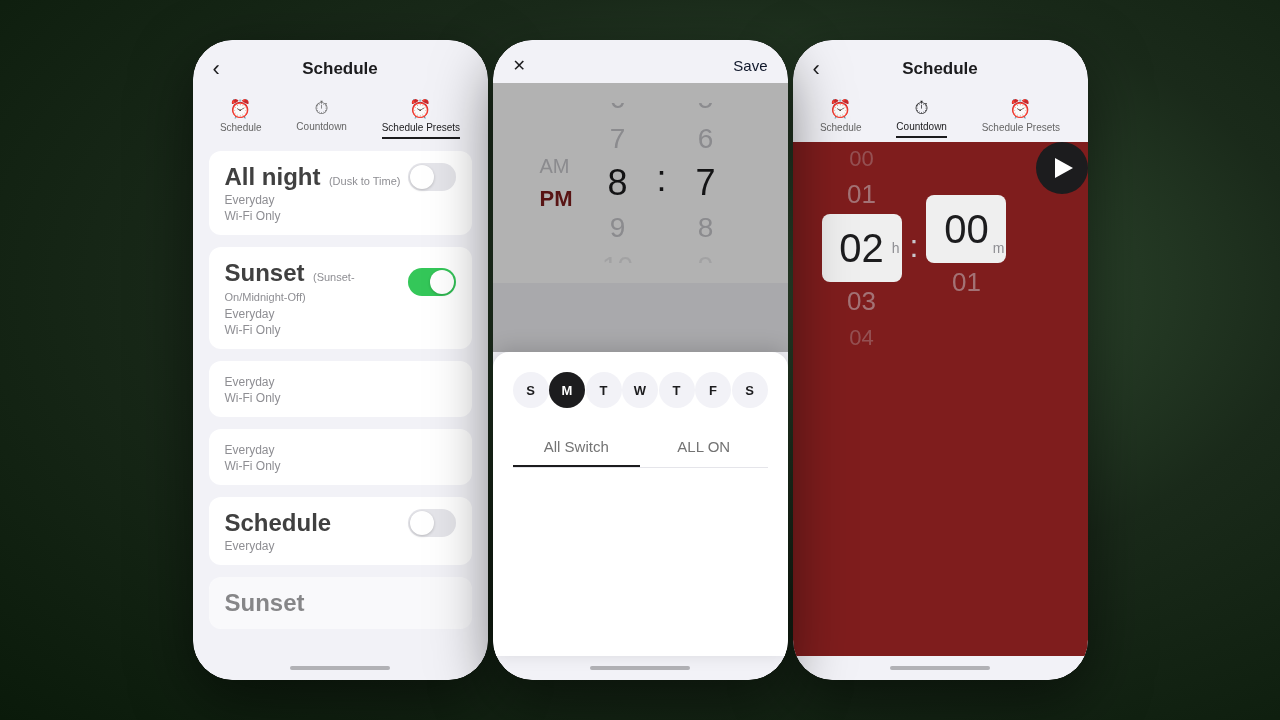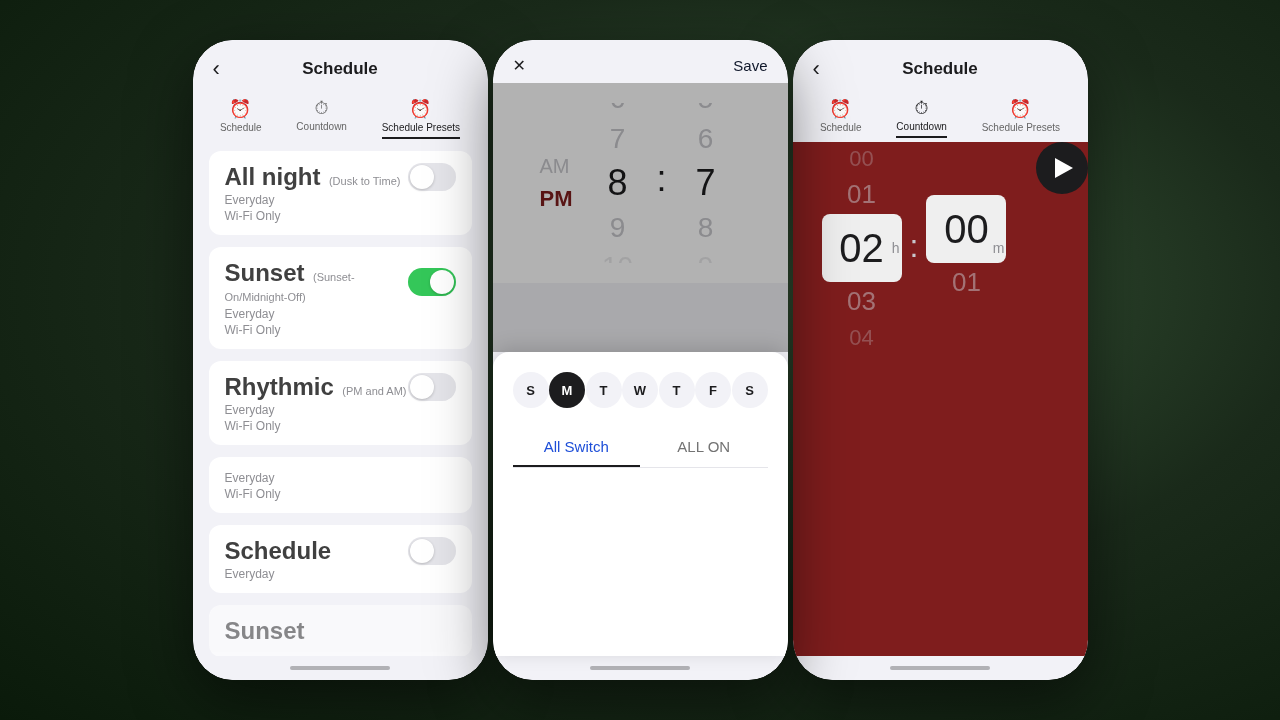--- a/index.html
+++ b/index.html
@@ -317,21 +317,21 @@
     }
     .switch-tab {
       flex: 1;
       text-align: center;
       padding: 10px 0;
       font-size: 15px;
       color: #737373;
       cursor: pointer;
     }
     .switch-tab.active {
-      color: #1d4ed8;
+      color: #737373;
       font-weight: 500;
       border-bottom: 2px solid #1c1c1e;
     }
     .sheet-content-area {
       height: 160px;
       background: white;
     }
 
     
     .countdown-content {
@@ -455,29 +455,20 @@
             </div>
             <div class="toggle on">
               <div class="toggle-knob"></div>
             </div>
           </div>
           <div class="schedule-meta">Everyday</div>
           <div class="schedule-meta">Wi-Fi Only</div>
         </div>
 
         <div class="schedule-item">
-          <div class="schedule-item-header">
-            <div>
-              <span class="schedule-name">Rhythmic</span>
-              <span class="schedule-subtitle">(PM and AM)</span>
-            </div>
-            <div class="toggle off">
-              <div class="toggle-knob"></div>
-            </div>
-          </div>
           <div class="schedule-meta">Everyday</div>
           <div class="schedule-meta">Wi-Fi Only</div>
         </div>
 
         <div class="schedule-item">
           <div class="schedule-meta">Everyday</div>
           <div class="schedule-meta">Wi-Fi Only</div>
         </div>
 
         <div class="schedule-item">

